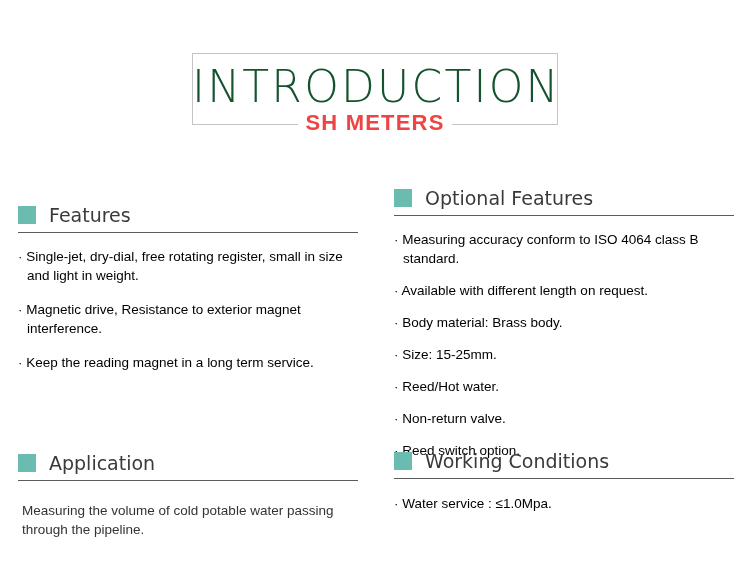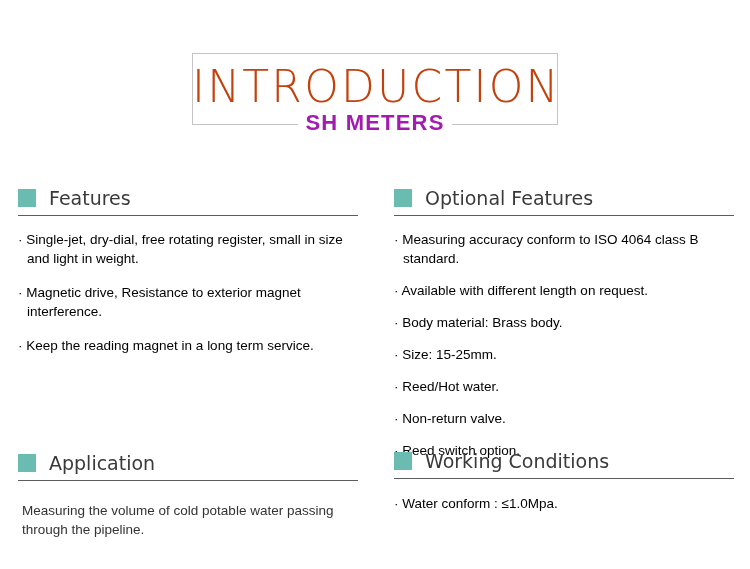--- a/index.html
+++ b/index.html
@@ -37,48 +37,48 @@
   .title-main {
     position: absolute;
     left: 192px;
     top: 58px;
     width: 366px;
     text-align: center;
     font-size: 44px;
     line-height: 58px;
     font-weight: 300;
     letter-spacing: 2.2px;
-    color: #c2410c;
+    color: #14532d;
     font-family: "DejaVu Sans", sans-serif;
     white-space: nowrap;
   }
   .subtitle {
     position: absolute;
     left: 192px;
     top: 110px;
     width: 366px;
     text-align: center;
     font-size: 22px;
     line-height: 26px;
     font-weight: bold;
     letter-spacing: 1.2px;
-    color: #a21caf;
+    color: #ef4444;
     font-family: "Liberation Sans", sans-serif;
     white-space: nowrap;
   }
   .subtitle span {
     background: #ffffff;
     padding: 0 7px;
   }
 
   
   .section {
     position: absolute;
   }
-  .sec-features          { left: 18px;  top: 185px;  width: 340px; }
+  .sec-features          { left: 18px;  top: 202px;  width: 340px; }
   .sec-optional-features { left: 394px; top: 185px;  width: 340px; }
   .sec-application       { left: 18px;  top: 450px;  width: 340px; }
   .sec-working           { left: 394px; top: 448px;  width: 340px; }
 
   .sec-head {
     display: flex;
     align-items: center;
     height: 26px;
   }
   .sec-marker {
@@ -175,15 +175,15 @@
   </div>
 </div>
 
 <div class="section sec-working">
   <div class="sec-head">
     <div class="sec-marker"></div>
     <div class="sec-title">Working Conditions</div>
   </div>
   <div class="sec-rule"></div>
   <div class="sec-body">
-    <div class="bullet-item">· Water conform : ≤1.0Mpa.</div>
+    <div class="bullet-item">· Water service : ≤1.0Mpa.</div>
   </div>
 </div>
 
 </body></html>

